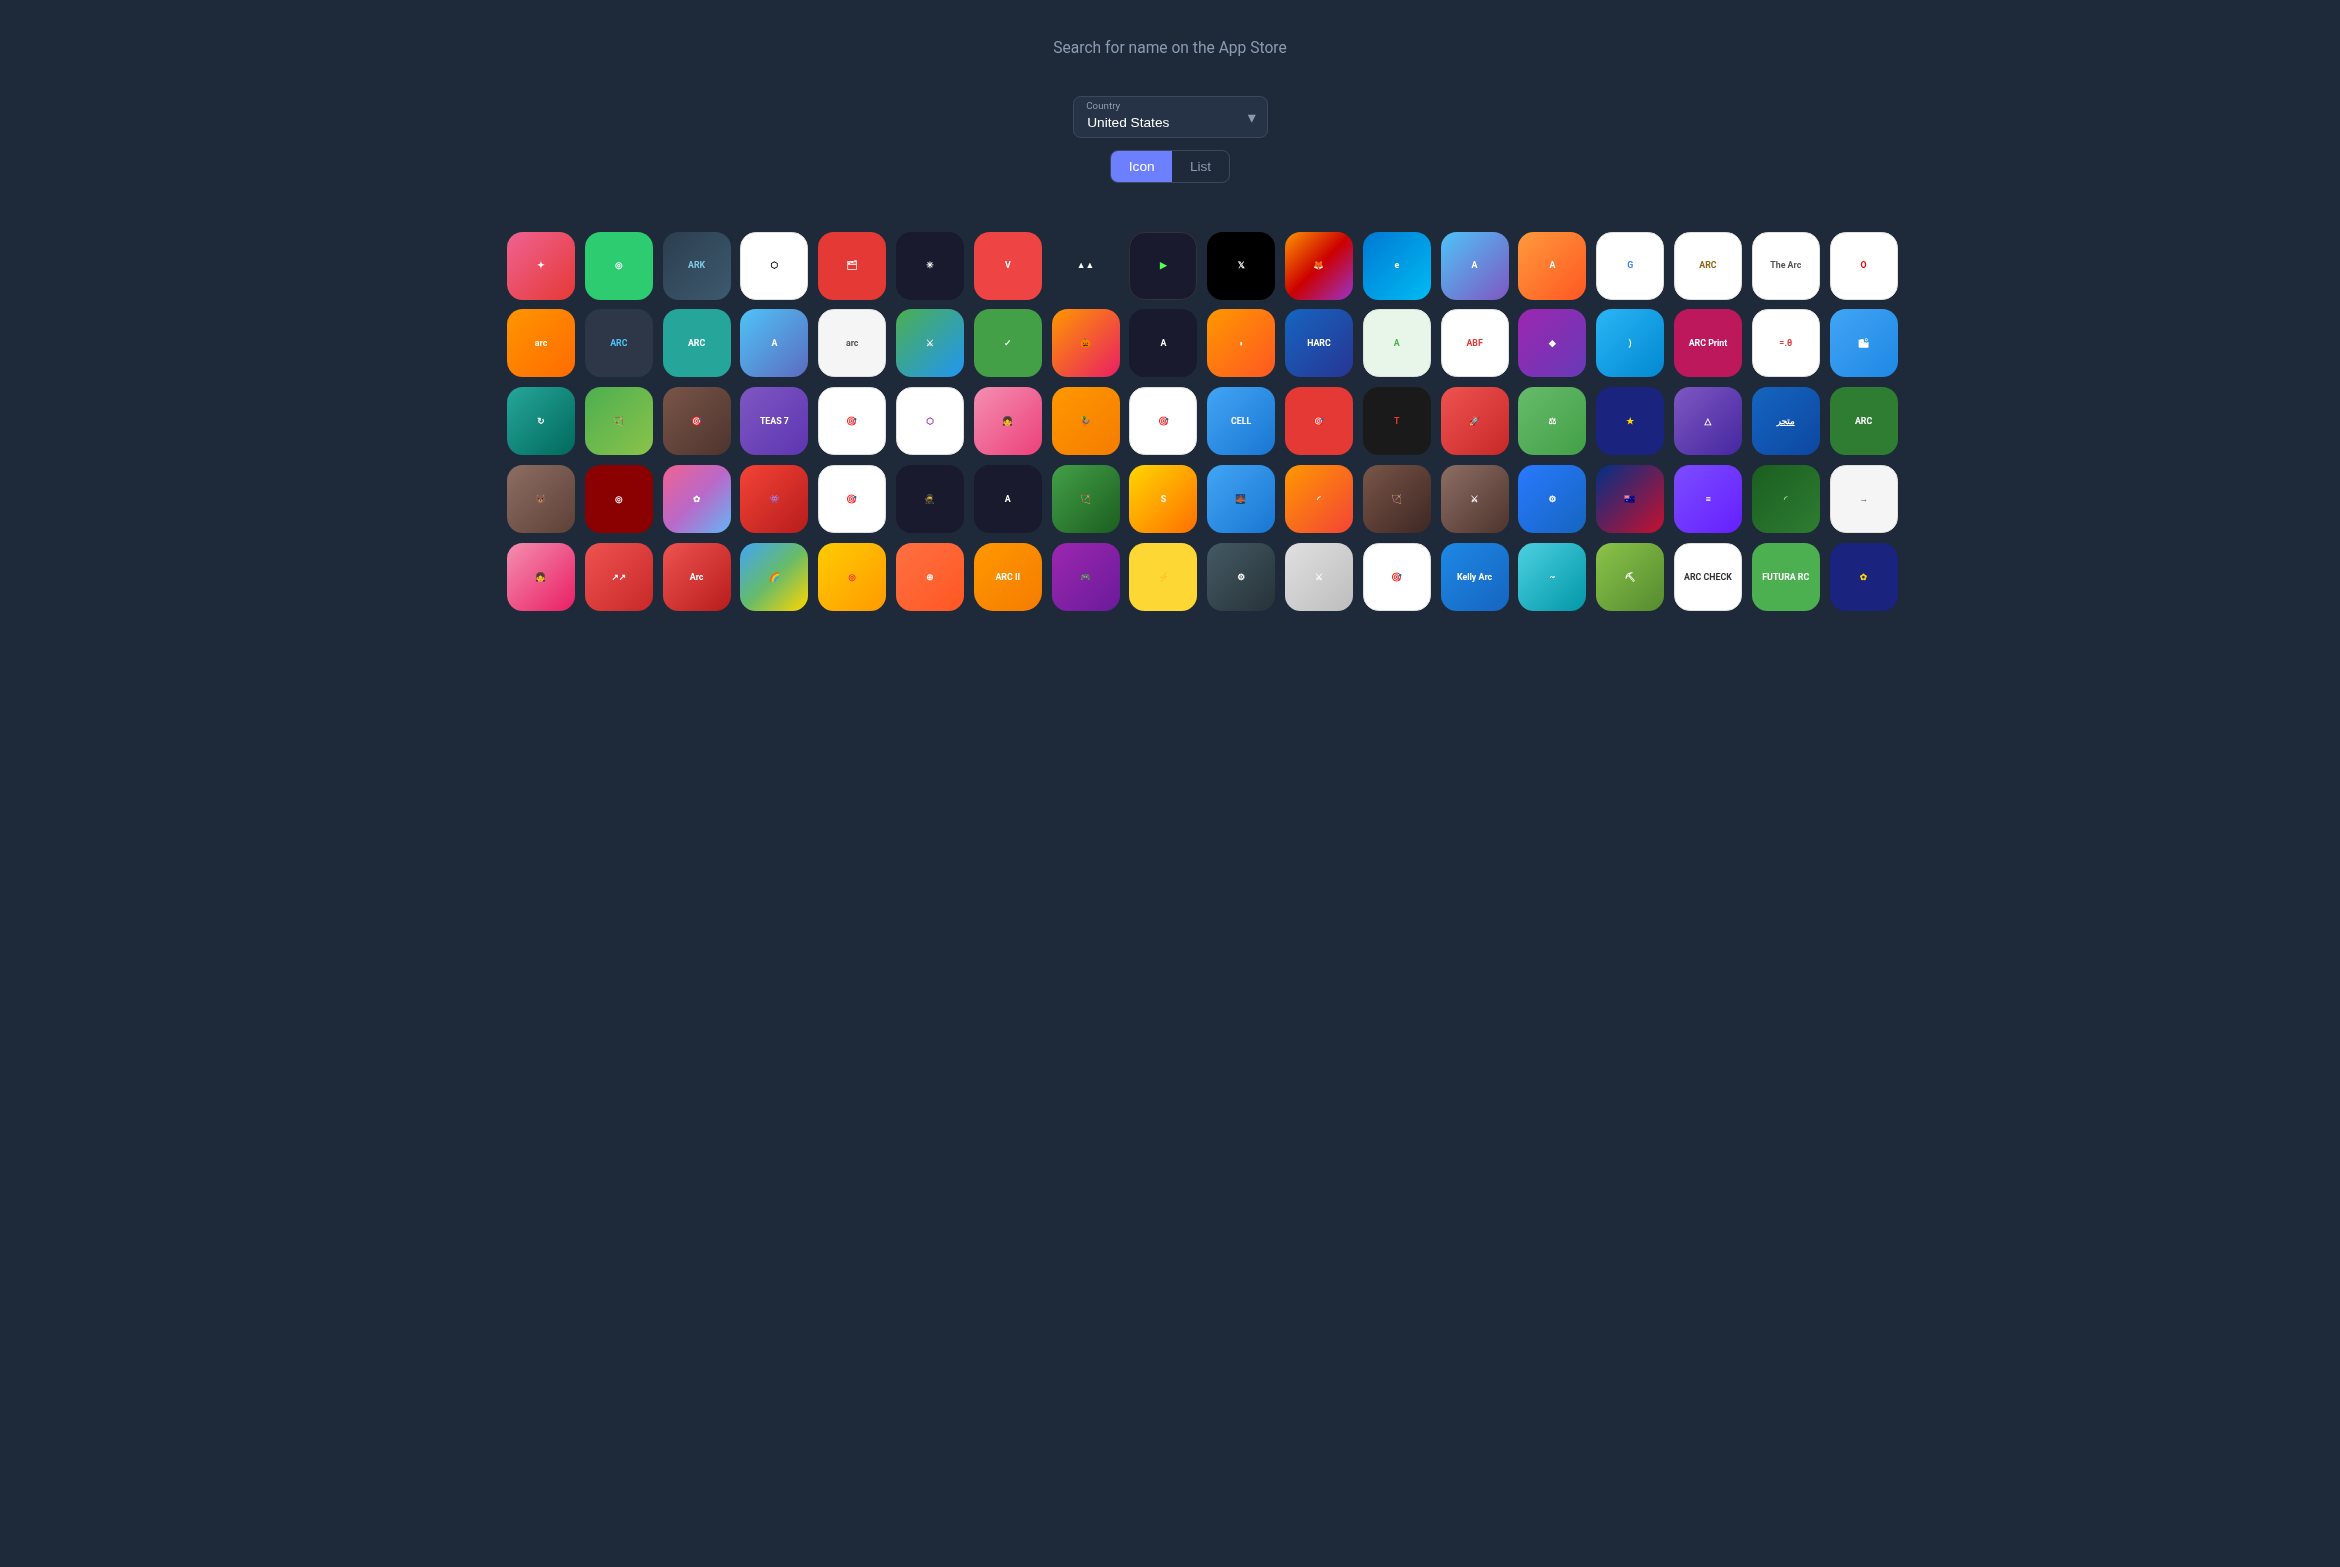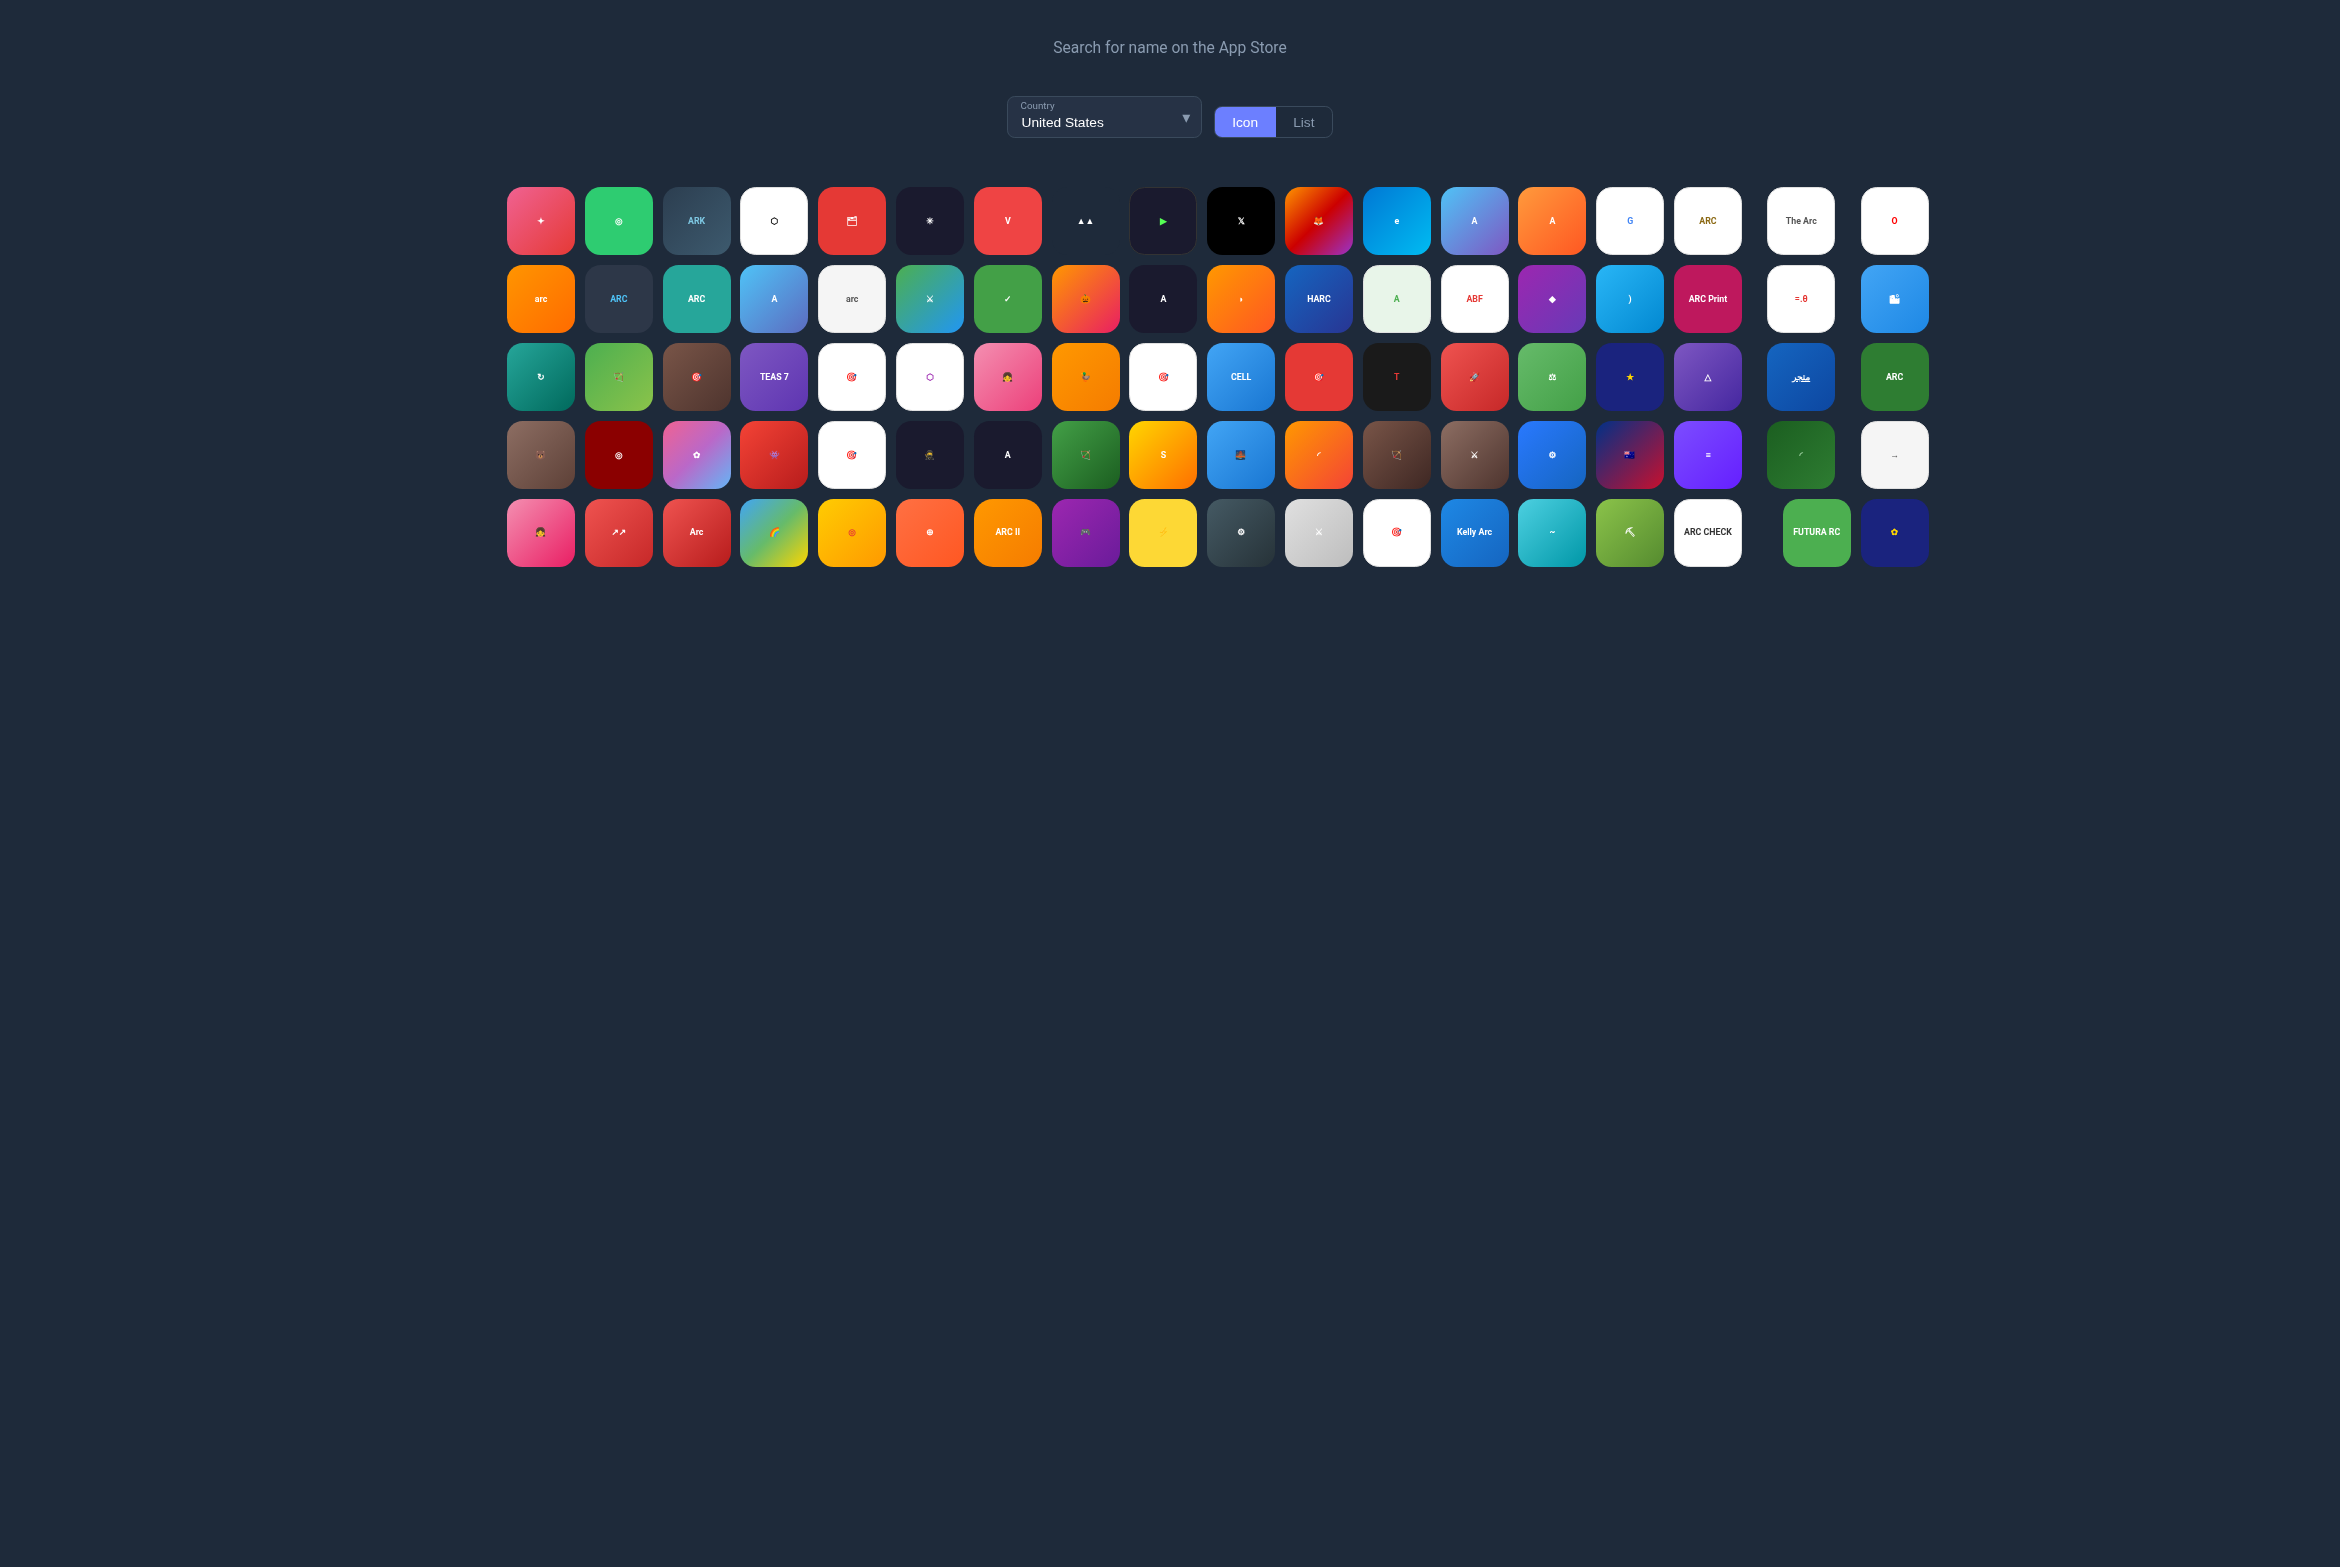--- a/index.html
+++ b/index.html
@@ -63,21 +63,22 @@
       color: #fff;
       border: none;
       border-radius: 7.8px;
       font-size: 14.6px;
       font-weight: 600;
       cursor: pointer;
     }
     .filter-row {
       display: flex;
       gap: 11.7px;
-      align-items: flex-end;
+      align-items: center;
+      flex-direction: column;
     }
     .country-select {
       padding: 7.8px 39px 7.8px 13.7px;
       border-radius: 7.8px;
       border: 1px solid #3a4a5c;
       background: #263245;
       color: #ffffff;
       font-size: 13.7px;
       appearance: none;
       cursor: pointer;
@@ -227,21 +228,21 @@
     .icon-arcii { background: linear-gradient(135deg, #ff9800, #f57c00); border-radius: 19px; }
     .icon-gamepad { background: linear-gradient(135deg, #9c27b0, #6a1b9a); }
     .icon-lightning { background: #fdd835; }
     .icon-gear-dark { background: linear-gradient(135deg, #455a64, #263238); }
     .icon-star-wars { background: linear-gradient(135deg, #e0e0e0, #bdbdbd); }
     .icon-archery6 { background: #fff; border: 1px solid #e0e0e0; }
     .icon-kelly-arc { background: linear-gradient(135deg, #1e88e5, #1565c0); }
     .icon-swoosh { background: linear-gradient(135deg, #4dd0e1, #0097a7); }
     .icon-minecraft { background: linear-gradient(135deg, #8bc34a, #558b2f); }
     .icon-arc-check { background: #fff; border: 1px solid #e0e0e0; }
-    .icon-futurearc { background: #4caf50; margin-left: 31px; }
+    .icon-futurearc { background: #4caf50; }
     .icon-mandala { background: #1a237e; }
 
     .app-icon-text {
       font-size: 8.8px;
       font-weight: 700;
       line-height: 1.2;
       padding: 2px;
     }
   </style>
 </head>

